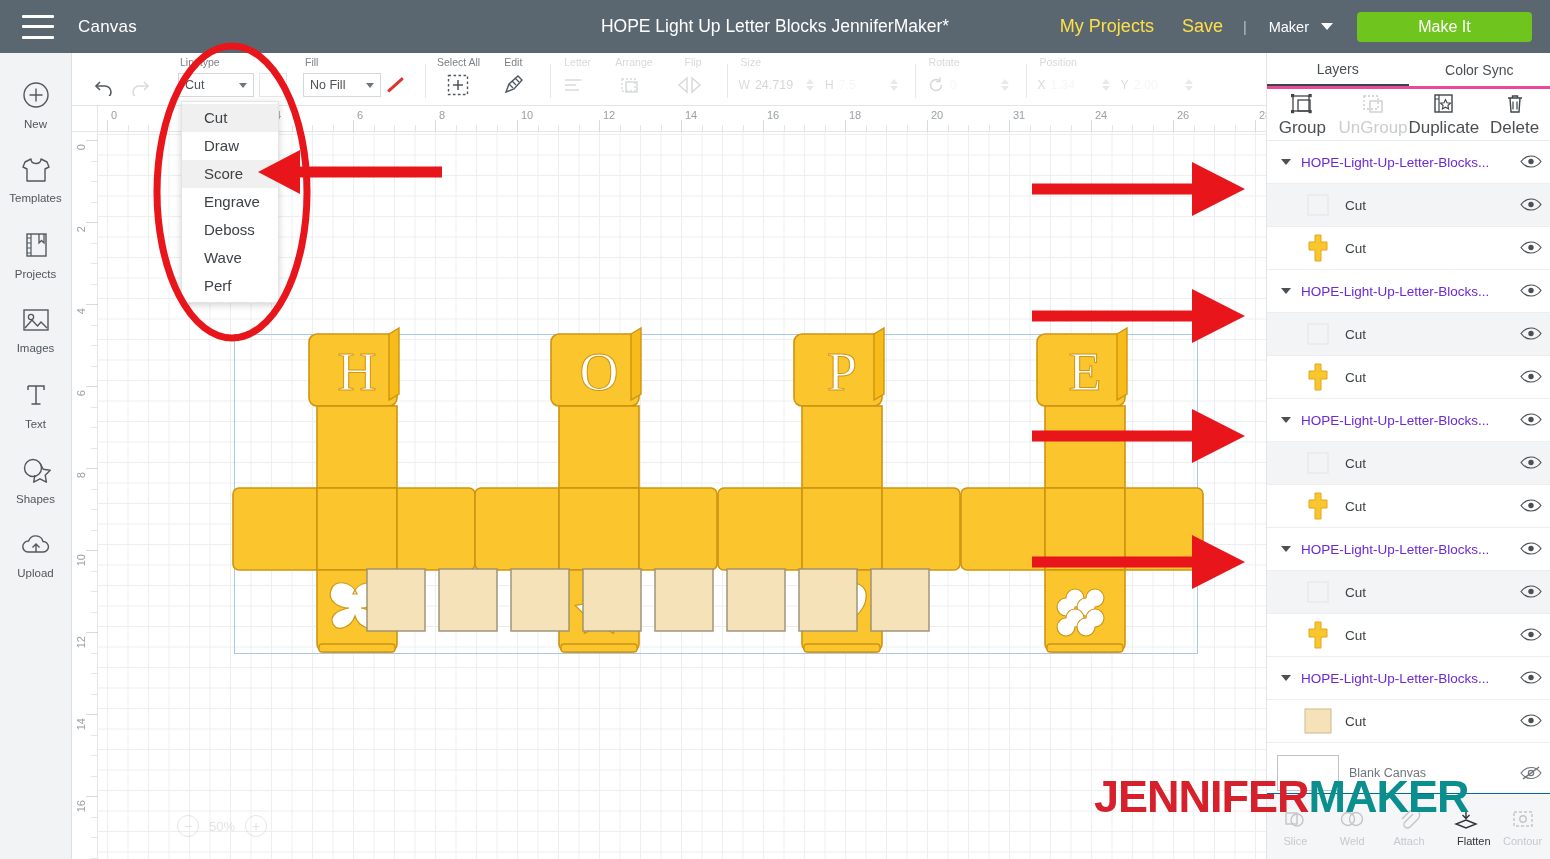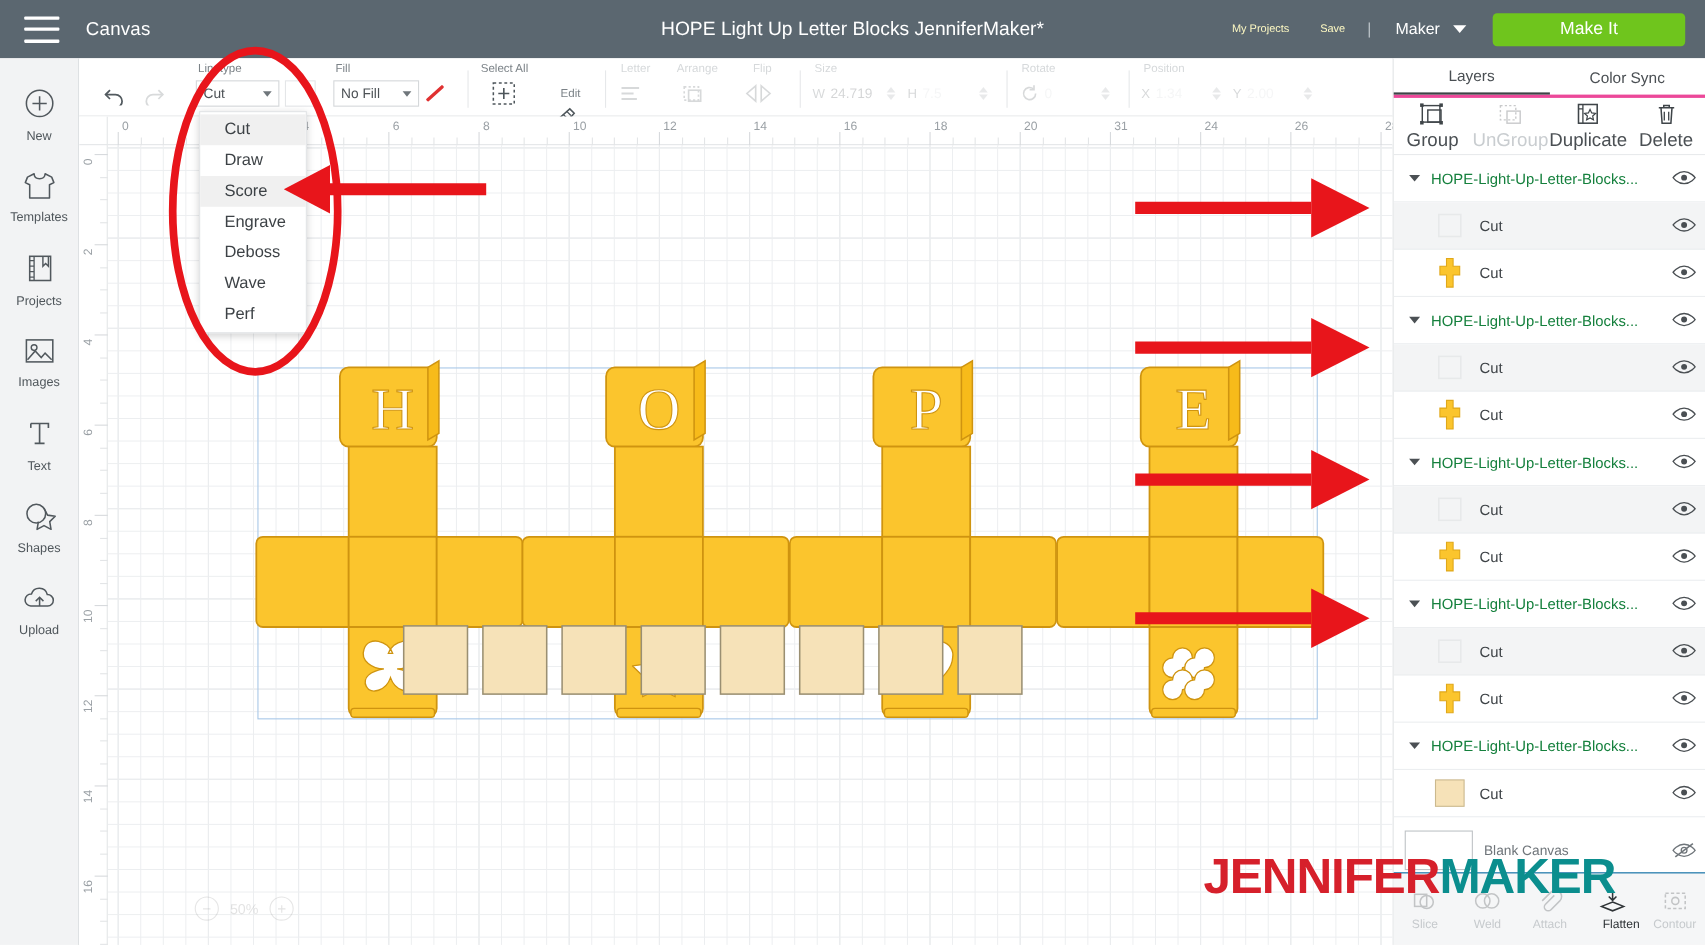--- a/index.html
+++ b/index.html
@@ -18,21 +18,21 @@
   }
   .hamburger { margin-left:22px; width:32px; height:24px;
     display:flex; flex-direction:column; justify-content:space-between; cursor:pointer; }
   .hamburger span { display:block; height:3px; background:#fff; border-radius:1px; }
   .canvas-label { color:#fff; font-size:17px; margin-left:24px; letter-spacing:.2px; }
   .doc-title {
     position:absolute; left:0; right:0; text-align:center;
     color:#fff; font-size:17.5px; pointer-events:none;
   }
   .top-right { margin-left:auto; display:flex; align-items:center; gap:0; padding-right:18px; }
-  .top-right .tlink { color:#fef9c3; font-size:10px; padding:0 14px; cursor:pointer; }
+  .top-right .tlink { color:#fde047; font-size:18px; padding:0 14px; cursor:pointer; }
   .top-right .tsep { color:#b9c0c5; font-size:14.5px; padding:0 6px; }
   .machine-sel { color:#fff; font-size:14.5px; padding:0 10px 0 16px; display:flex;
     align-items:center; gap:12px; cursor:pointer; }
   .caret-dn { width:0;height:0;border-left:6px solid transparent;border-right:6px solid transparent;
     border-top:7px solid #fff; }
   .makeit {
     background:#6fc51d; color:#fff; font-size:16px; border:none; border-radius:4px;
     width:175px; height:30px; margin-left:14px; cursor:pointer;
   }
 
@@ -145,21 +145,21 @@
   .rop { flex:1; display:flex; flex-direction:column; align-items:center; justify-content:center;
     gap:2px; cursor:pointer; }
   .rop .rl { font-size:17px; color:#4a4f53; }
   .rop.disabled .rl { color:#c9cdd0; }
 
   .layerlist { height:610px; overflow:hidden; }
   .lgroup { display:flex; align-items:center; height:43px; padding:0 8px 0 14px;
     border-bottom:1px solid #eceef0; cursor:pointer; }
   .lgroup .tri { width:0;height:0;border-left:5px solid transparent;border-right:5px solid transparent;
     border-top:6px solid #4b5054; margin-right:10px; }
-  .lgroup .gname { flex:1; font-size:13.5px; color:#15803d; white-space:nowrap; overflow:hidden; }
+  .lgroup .gname { flex:1; font-size:13.5px; color:#6d28d9; white-space:nowrap; overflow:hidden; }
   .lrow { display:flex; align-items:center; height:43px; padding:0 8px 0 36px;
     border-bottom:1px solid #eceef0; cursor:pointer; }
   .lrow.sel { background:#f3f4f5; }
   .lthumb { width:30px; height:30px; margin-right:12px; display:flex; align-items:center;
     justify-content:center; }
   .lname { flex:1; font-size:13.5px; color:#3d4246; }
   .eye { width:22px; height:16px; }
   .blankrow { display:flex; align-items:center; height:44px; padding:0 8px 0 10px; }
   .blankrow .bbox { width:62px;height:36px;border:1px solid #bfc3c6;background:#fff;margin-right:10px;}
   .blankrow .bname { flex:1; font-size:12.5px; color:#6f757a; }
@@ -311,21 +311,21 @@
       <div class="grow">
         <div class="icon-btn">
           <svg width="26" height="24" viewBox="0 0 26 24">
               <rect x="3.5" y="2.5" width="19" height="19" fill="none" stroke="#4e565b" stroke-width="1.4" stroke-dasharray="2.6 2.4"></rect>
               <path d="M13 7v10M8 12h10" stroke="#4e565b" stroke-width="1.5"></path>
             </svg>
         </div>
       </div>
     </div>
 
-    <div class="tgroup" style="padding-left:12px;align-items:center;margin-top:23px;">
+    <div class="tgroup" style="padding-left:12px;">
       <div class="glabel">Edit</div>
       <div class="grow">
         <div class="icon-btn">
           <svg width="26" height="22" viewBox="0 0 26 22">
               <path d="M4 18l3-8 9-8 4 4-8 9z" fill="none" stroke="#4e565b" stroke-width="1.4"></path>
               <path d="M7 10l4 4M10 7l4 4M13 4l4 4" stroke="#4e565b" stroke-width="1.2"></path>
             </svg>
         </div>
         <span class="ca" style="border-top-color:#4e565b;"></span>
       </div>

